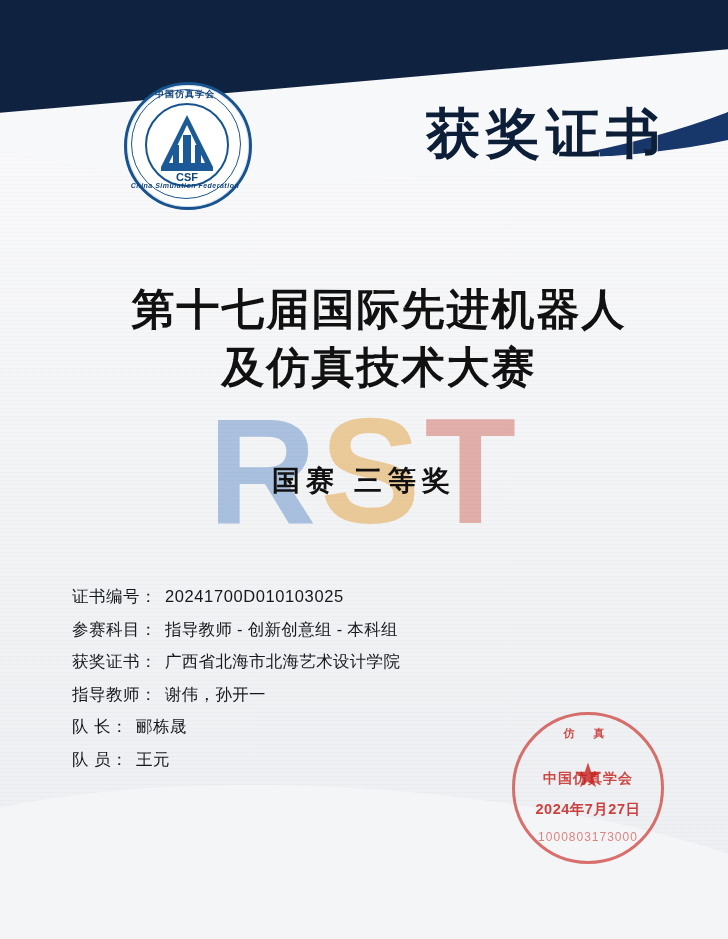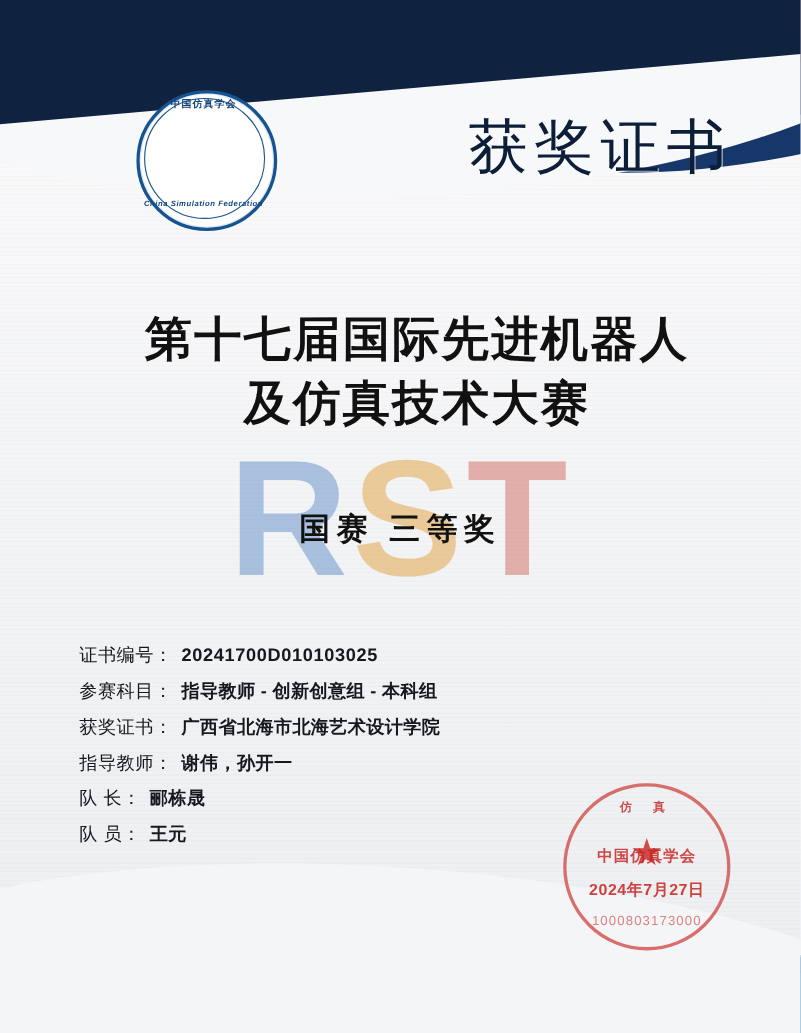--- a/index.html
+++ b/index.html
@@ -235,21 +235,21 @@
   }
   .emblem-mark {
     position: absolute;
     left: 0; top: 0; right: 0; bottom: 0;
   }
   .title-main {
     position: absolute;
     right: 62px;
     top: 38px;
     font-size: 54px;
-    font-weight: normal;
+    font-weight: bold;
     color: #0d1f38;
     letter-spacing: 6px;
     text-shadow: 1px 1px 0 rgba(255,255,255,.6);
   }
 
   
   .competition-title {
     position: absolute;
     left: 0; right: 0;
     top: 280px;
@@ -287,21 +287,21 @@
     margin-bottom: 16px;
     white-space: nowrap;
   }
   .detail-label {
     font-weight: normal;
     letter-spacing: .5px;
     flex: 0 0 auto;
   }
   .detail-value {
     margin-left: 8px;
-    font-weight: bold;
+    font-weight: normal;
     letter-spacing: .3px;
   }
   .detail-value.mono {
     font-family: "Liberation Sans", sans-serif;
     letter-spacing: .6px;
   }
 
   
   .seal {
     position: absolute;
@@ -398,20 +398,31 @@
   <div class="watermark">
     <span class="r">R</span><span class="s">S</span><span class="t">T</span>
   </div>
 
   <div class="header">
 
     <div class="emblem">
       <div class="emblem-outer"></div>
       <div class="emblem-ring"></div>
       <div class="emblem-top-text">中国仿真学会</div>
+      <div class="emblem-inner">
+        <svg class="emblem-mark" viewBox="0 0 80 80">
+          <polygon points="40,10 66,62 14,62" fill="#1b5a96"></polygon>
+          <polygon points="40,20 58,58 22,58" fill="#ffffff"></polygon>
+          <rect x="36" y="30" width="8" height="28" fill="#1b5a96"></rect>
+          <rect x="26" y="40" width="6" height="18" fill="#1b5a96"></rect>
+          <rect x="48" y="40" width="6" height="18" fill="#1b5a96"></rect>
+          <rect x="14" y="62" width="52" height="4" fill="#1b5a96"></rect>
+          <text x="40" y="76" font-size="11" font-family="Liberation Sans, sans-serif" font-weight="bold" fill="#14457c" text-anchor="middle">CSF</text>
+        </svg>
+      </div>
       <div class="emblem-bottom-text">China Simulation Federation</div>
     </div>
 
     <div class="title-main">获奖证书</div>
   </div>
 
   <div class="competition-title">
     <div>第十七届国际先进机器人</div>
     <div>及仿真技术大赛</div>
   </div>

